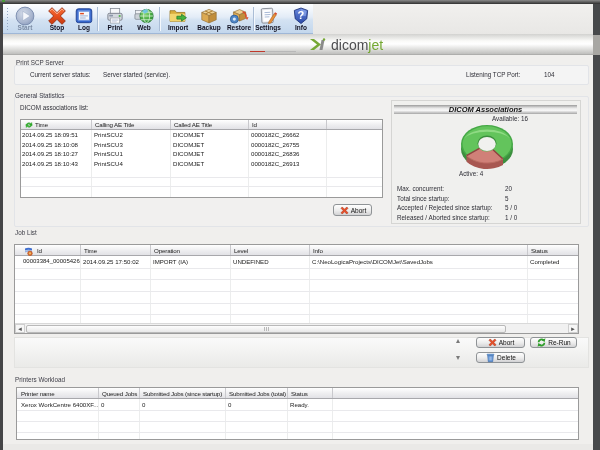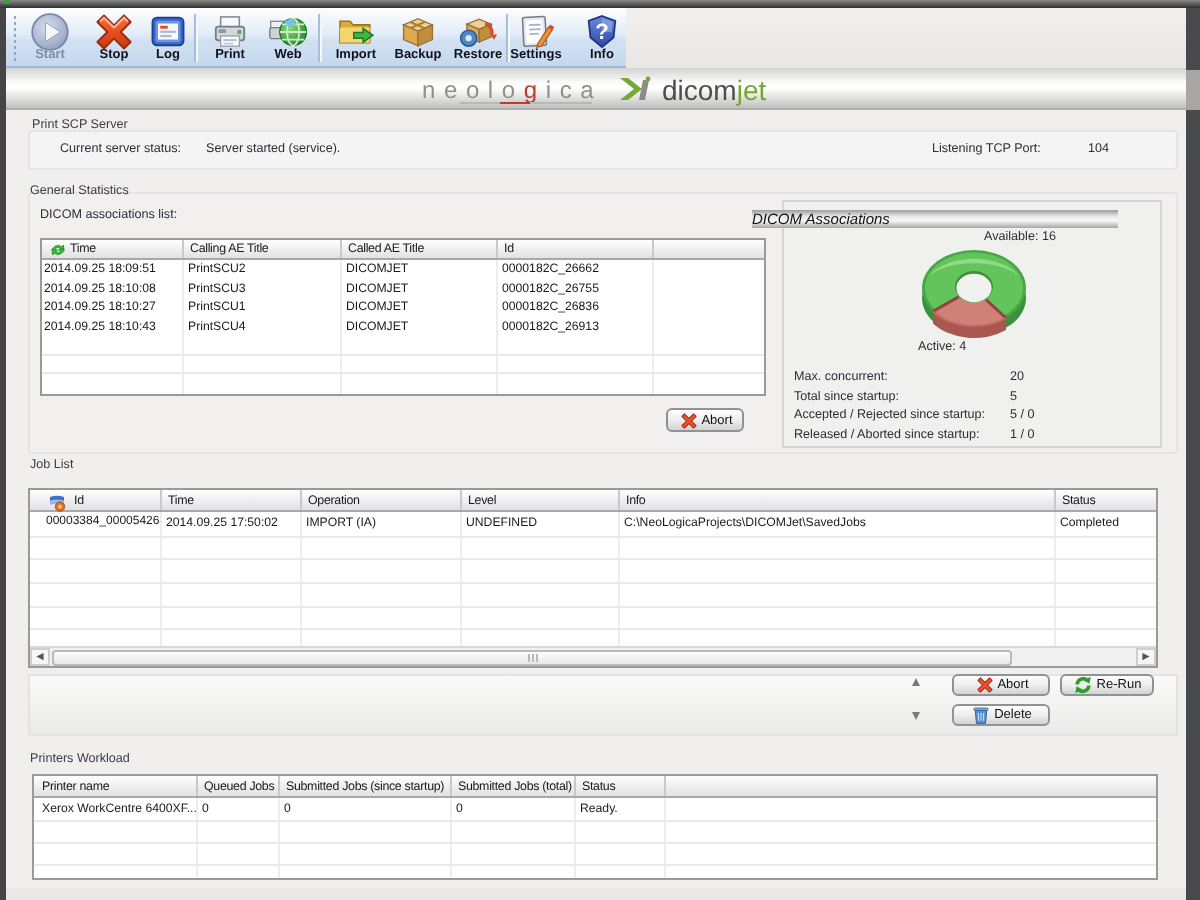--- a/index.html
+++ b/index.html
@@ -183,21 +183,20 @@
         <path d="M9 1.8 L15 4 L14.2 11.5 L9 15.8 L3.8 11.5 L3 4 Z" fill="url(#qg)" stroke="#20357c" stroke-width="0.8"></path>
         <path d="M9 2.7 L13.8 4.5 L13.3 9 L9 9 Z" fill="#8aa5e8" opacity="0.7"></path>
         <text x="9" y="12" font-size="10" font-weight="bold" fill="#fff" text-anchor="middle" font-family="Liberation Sans">?</text>
       </svg>
       <div class="cap">Info</div>
     </div>
   </div>
 
   <div id="logobar" class="abs">
 
-    <div class="abs" style="left:208px; top:4px; font-size:12px; color:#8f8f8f; letter-spacing:4.3px;">neolo<span style="color:#bf3a2b;">g</span>ica</div>
     <div class="abs" style="left:227px; top:16.5px; width:66px; height:1px; background:#b8b8b8;"></div>
     <div class="abs" style="left:247px; top:16.5px; width:15px; height:1px; background:#c0392b;"></div>
 
     <svg class="abs" style="left:306px; top:4px;" width="18" height="13" viewBox="0 0 18 13">
       <path d="M1 1 L8 6.5 L1 12 L5 12 L12 6.5 L5 1 Z" fill="#76a835"></path>
       <path d="M12.5 2 L15.5 2 L13.5 12 L10.5 12 Z" fill="#8b8b8b"></path>
       <circle cx="15" cy="1.5" r="1.2" fill="#76a835"></circle>
     </svg>
     <div class="abs" style="left:328px; top:2.5px; font-size:14px; color:#4e4e50;">dicom<span style="color:#74a832">jet</span></div>
   </div>
@@ -256,23 +255,23 @@
   </div>
 
   <div class="btn" style="left:333px; top:204px; width:39px; height:12px;">
     <svg width="11" height="11" viewBox="0 0 17 17">
       <path d="M3 5 L5 3 L8.5 6.5 L12 3 L14 5 L10.5 8.5 L14 12 L12 14 L8.5 10.5 L5 14 L3 12 L6.5 8.5 Z" fill="#e8502b" stroke="#a53014" stroke-width="0.8" stroke-linejoin="round"></path>
     </svg>
     <span>Abort</span>
   </div>
 
   <div class="abs" style="left:391px; top:100px; width:190px; height:124px; background:#f0f0ee; border:1px solid #d5d5d3;"></div>
-  <div class="abs" style="left:376px; top:105px; width:183px; height:9px;
+  <div class="abs" style="left:394px; top:105px; width:183px; height:9px;
        background:linear-gradient(#9b9b9b,#e8e8e8 35%,#f8f8f8 60%,#a6a6a6);
-       font-size:7.5px; font-weight:normal; font-style:italic; color:#111; line-height:9px;">DICOM Associations</div>
+       text-align:center; font-size:7.5px; font-weight:bold; font-style:italic; color:#111; line-height:9px;">DICOM Associations</div>
   <div class="lbl" style="left:492px; top:115px;">Available: 16</div>
   <svg class="abs" style="left:460px; top:124px;" width="54" height="48" viewBox="0 0 54 48">
     <ellipse cx="27" cy="25" rx="26" ry="19" fill="#3c8f3e"></ellipse>
     <path d="M43.0 35.0 A26 19 0 0 1 6.5 31.7 l0 6 A26 19 0 0 0 43.0 41.0 Z" fill="#a85751"></path>
     <ellipse cx="27" cy="20" rx="26" ry="19" fill="#45a846"></ellipse>
     <ellipse cx="27" cy="20" rx="24.5" ry="17.7" fill="#63c45c"></ellipse>
     <path d="M4 14.5 A25.5 16 0 0 1 50 14.5 A25.5 12 0 0 0 4 14.5 Z" fill="#96de8b" opacity="0.85"></path>
     <path d="M33.0 25.8 L43.0 35.0 A26 19 0 0 1 6.5 31.7 L19.4 24.4 A9.7 8 0 0 0 33.0 25.8 Z" fill="#d08078"></path>
     <path d="M33.0 25.8 L43.0 35.0 M19.4 24.4 L6.5 31.7" stroke="#8e4440" stroke-width="1.5"></path>
     <path d="M43.0 35.0 A26 19 0 0 1 6.5 31.7" fill="none" stroke="#c06a64" stroke-width="1"></path>

